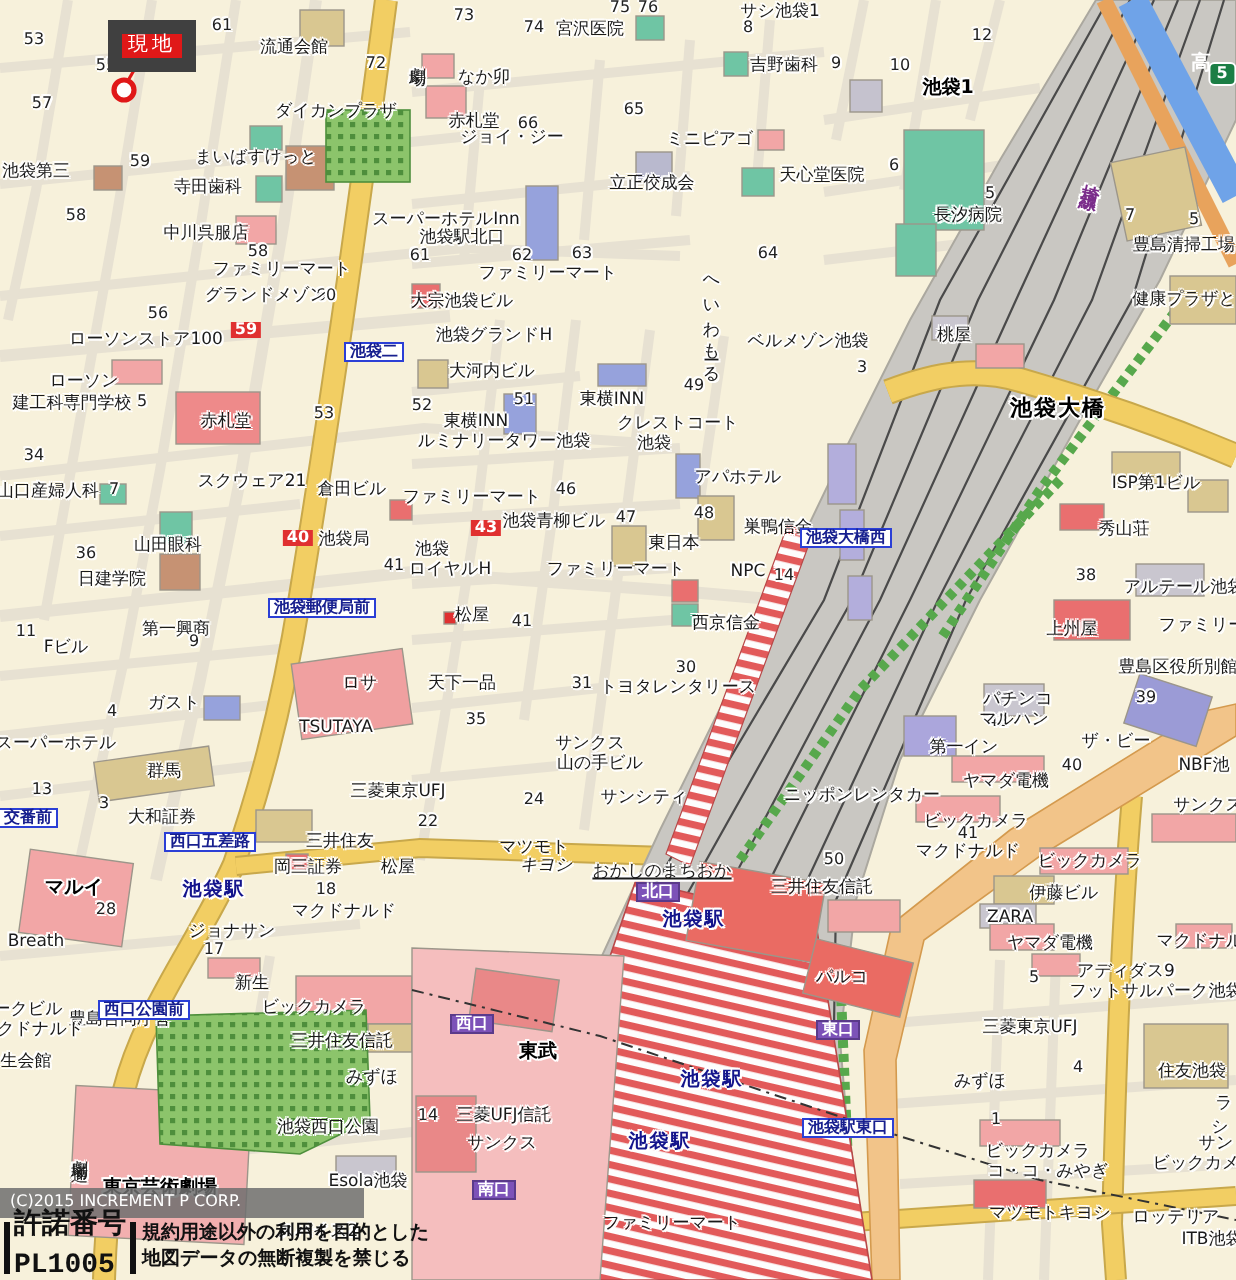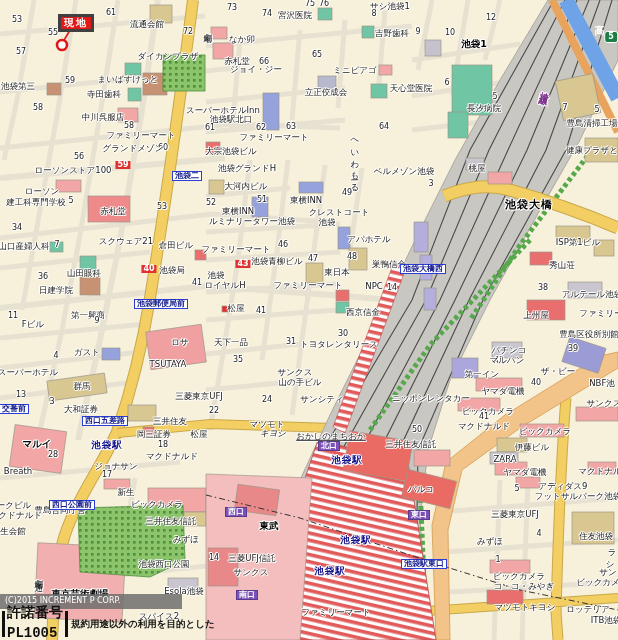--- a/index.html
+++ b/index.html
@@ -12,21 +12,21 @@
        text-shadow:1px 0 0 #fff,-1px 0 0 #fff,0 1px 0 #fff,0 -1px 0 #fff,1px 1px #fff,-1px -1px #fff;}
   .n{font-size:8px;color:#222;}
   .b{font-weight:bold;font-size:9.5px;color:#000;}
   .rd{font-weight:bold;font-size:11px;color:#000;letter-spacing:1px;}
   .st{font-weight:bold;font-size:9.5px;color:#14148C;letter-spacing:1px;}
   .bb{font-size:8px;font-weight:bold;color:#18208F;background:#fff;border:1px solid #2B3FD6;
       padding:0 2px;text-shadow:none;}
   .pb{font-size:8px;font-weight:bold;color:#fff;background:#7C52B8;border:1px solid #5A3A8A;
       padding:0 2px;text-shadow:none;}
   .rb{font-size:8px;font-weight:bold;color:#fff;background:#E03030;padding:0 2px;text-shadow:none;}
-  .genchi{font-size:10px;font-weight:bold;color:#fff;background:#E01818;border:3px solid #404040;
+  .genchi{font-size:10px;font-weight:normal;color:#fff;background:#E01818;border:7px solid #404040;
       padding:1px 3px;text-shadow:none;letter-spacing:2px;}
   .v{writing-mode:vertical-rl;font-size:8.5px;letter-spacing:1px;}
   .vp{writing-mode:vertical-rl;font-size:9px;font-weight:bold;color:#7B2D8B;transform:translate(-50%,-50%) rotate(14deg);letter-spacing:2px;}
   .vw{writing-mode:vertical-rl;font-size:10px;font-weight:bold;color:#fff;text-shadow:none;}
   .shield{font-size:8px;font-weight:bold;color:#fff;background:#1B7E45;border-radius:3px;
       padding:1px 3px;text-shadow:none;border:1px solid #fff;}
   .cbar{position:absolute;left:0;top:594px;width:182px;height:15px;background:rgba(110,110,110,.85);}
   .cw{position:absolute;left:5px;top:2px;font-size:8px;color:#fff;white-space:nowrap;font-family:"DejaVu Sans",sans-serif;}
   .legal{position:absolute;left:2px;top:611px;display:flex;align-items:center;gap:3px;
       font-family:"DejaVu Sans",sans-serif;}
@@ -473,16 +473,17 @@
 <div class="cbar">
   <div class="cw">(C)2015 INCREMENT P CORP.</div>
 </div>
 <div class="legal">
   <div class="brk">
     <div>許諾番号</div>
     <div>PL1005</div>
   </div>
   <div class="ltx">
     <div>規約用途以外の利用を目的とした</div>
+    <div>地図データの無断複製を禁じる</div>
   </div>
 </div>
 
 </div>
 
 </body></html>

